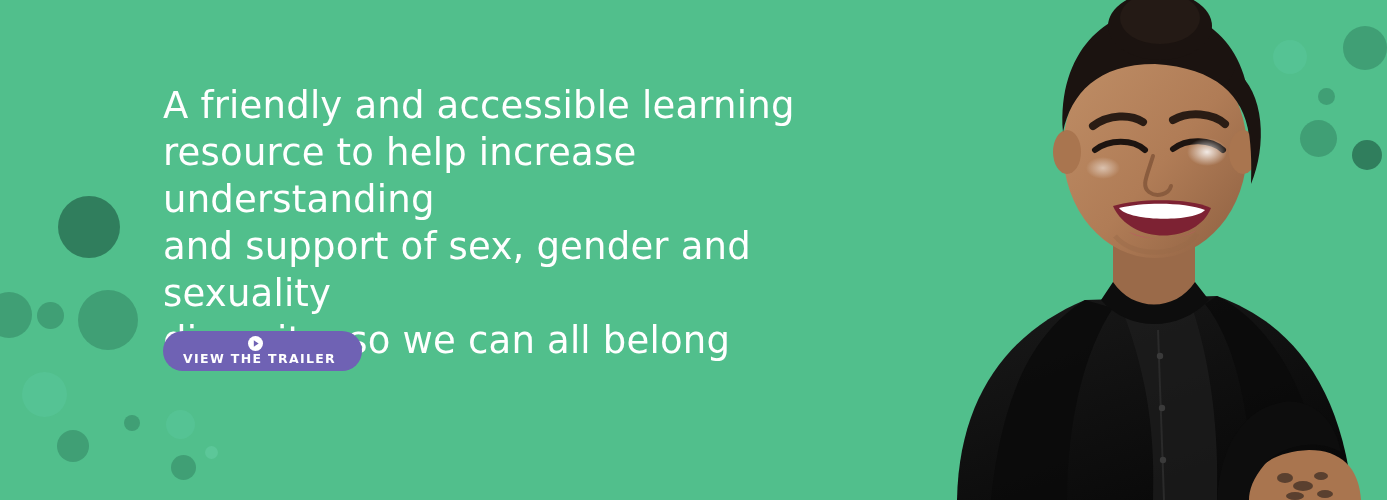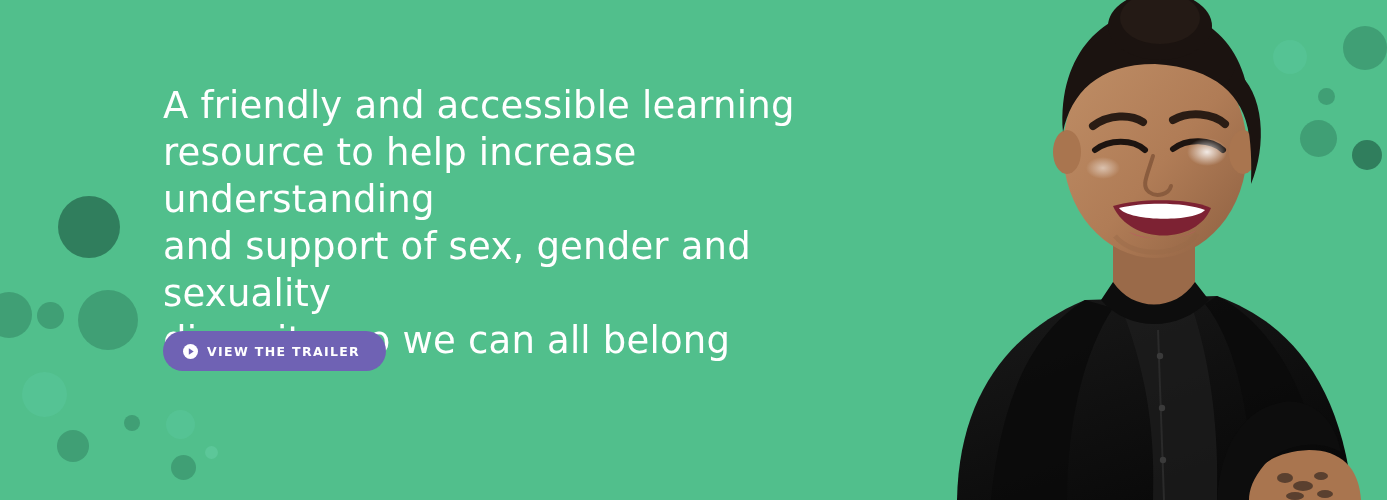--- a/index.html
+++ b/index.html
@@ -81,20 +81,21 @@
     border-radius: 20px;
     font-family: "DejaVu Sans", sans-serif;
     font-size: 12.5px;
     font-weight: bold;
     letter-spacing: 1.35px;
     text-transform: uppercase;
     box-sizing: border-box;
     cursor: pointer;
     user-select: none;
     white-space: nowrap;
+    flex-direction: column;
   }
   .btn-primary {
     background: #6f62b4;
     color: #ffffff;
     border: none;
     padding: 0 26px 0 20px;
   }
   .btn-primary .play-icon {
     display: inline-block;
     width: 15px;

